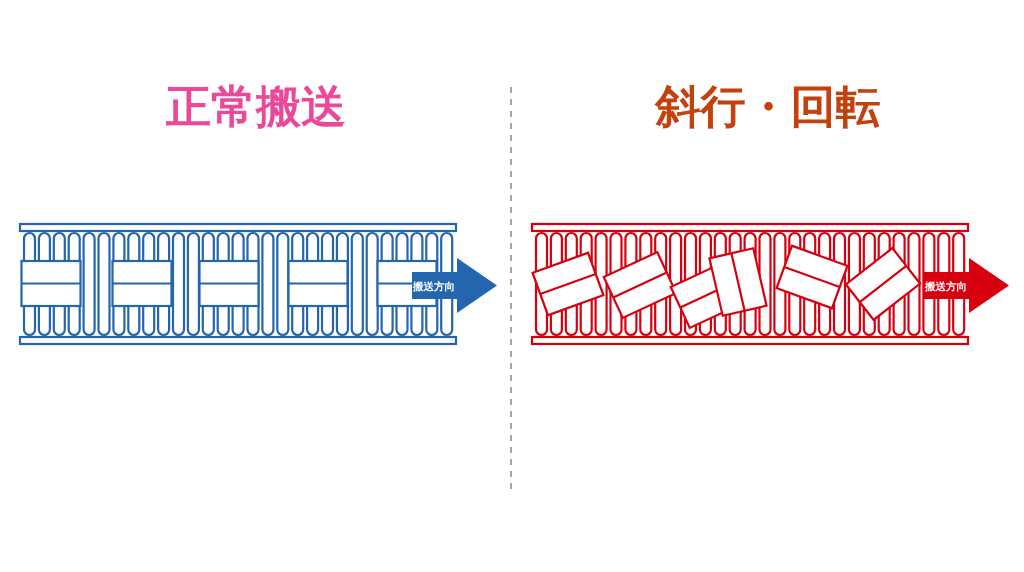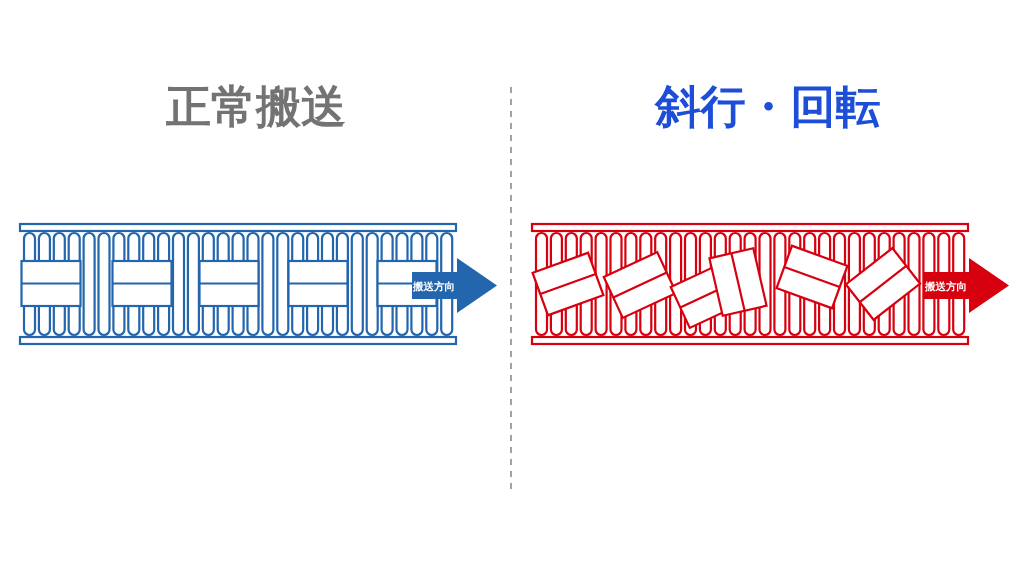--- a/index.html
+++ b/index.html
@@ -28,21 +28,21 @@
     position: absolute; left: 510px; top: 87px;
     width: 2px; height: 403px;
   }
 </style>
 </head>
 <body style="background: rgb(255, 255, 255);">
 
 <div class="stage">
 
   <section class="panel left">
-    <h2 style="color: #737373;">正常搬送</h2>
+    <h2 style="color: #ec4899;">正常搬送</h2>
     <svg class="conveyor-svg" viewBox="0 0 512 160">
         <rect x="20" y="14" width="436" height="7" fill="#fff" stroke="#2366ae" stroke-width="2.2"></rect>
         <rect x="20" y="127" width="436" height="7" fill="#fff" stroke="#2366ae" stroke-width="2.2"></rect>
         <rect x="24.0" y="23" width="11" height="102" rx="5.5" ry="5.5" fill="#fff" stroke="#2366ae" stroke-width="2.2"></rect>
         <rect x="38.9" y="23" width="11" height="102" rx="5.5" ry="5.5" fill="#fff" stroke="#2366ae" stroke-width="2.2"></rect>
         <rect x="53.8" y="23" width="11" height="102" rx="5.5" ry="5.5" fill="#fff" stroke="#2366ae" stroke-width="2.2"></rect>
         <rect x="68.7" y="23" width="11" height="102" rx="5.5" ry="5.5" fill="#fff" stroke="#2366ae" stroke-width="2.2"></rect>
         <rect x="83.6" y="23" width="11" height="102" rx="5.5" ry="5.5" fill="#fff" stroke="#2366ae" stroke-width="2.2"></rect>
         <rect x="98.5" y="23" width="11" height="102" rx="5.5" ry="5.5" fill="#fff" stroke="#2366ae" stroke-width="2.2"></rect>
         <rect x="113.4" y="23" width="11" height="102" rx="5.5" ry="5.5" fill="#fff" stroke="#2366ae" stroke-width="2.2"></rect>
@@ -87,21 +87,21 @@
         <g transform="rotate(0 407 73.5)">
           <rect x="377.5" y="51" width="59" height="45" fill="#fff" stroke="#2366ae" stroke-width="2.2"></rect>
           <line x1="377.5" y1="73.5" x2="436.5" y2="73.5" stroke="#2366ae" stroke-width="2.2"></line>
         </g>
         <polygon points="412,62 457,62 457,48 497,75.5 457,103 457,89 412,89" fill="#2366ae"></polygon>
         <text x="434" y="79.5" text-anchor="middle" font-size="10.5" font-weight="bold" fill="#ffffff" font-family="&quot;Liberation Sans&quot;, sans-serif">搬送方向</text>
       </svg>
   </section>
 
   <section class="panel right">
-    <h2 style="color: #1d4ed8;">斜行・回転</h2>
+    <h2 style="color: #c2410c;">斜行・回転</h2>
     <svg class="conveyor-svg" viewBox="0 0 512 160">
         <rect x="20" y="14" width="436" height="7" fill="#fff" stroke="#d7000f" stroke-width="2.2"></rect>
         <rect x="20" y="127" width="436" height="7" fill="#fff" stroke="#d7000f" stroke-width="2.2"></rect>
         <rect x="24.0" y="23" width="11" height="102" rx="5.5" ry="5.5" fill="#fff" stroke="#d7000f" stroke-width="2.2"></rect>
         <rect x="38.9" y="23" width="11" height="102" rx="5.5" ry="5.5" fill="#fff" stroke="#d7000f" stroke-width="2.2"></rect>
         <rect x="53.8" y="23" width="11" height="102" rx="5.5" ry="5.5" fill="#fff" stroke="#d7000f" stroke-width="2.2"></rect>
         <rect x="68.7" y="23" width="11" height="102" rx="5.5" ry="5.5" fill="#fff" stroke="#d7000f" stroke-width="2.2"></rect>
         <rect x="83.6" y="23" width="11" height="102" rx="5.5" ry="5.5" fill="#fff" stroke="#d7000f" stroke-width="2.2"></rect>
         <rect x="98.5" y="23" width="11" height="102" rx="5.5" ry="5.5" fill="#fff" stroke="#d7000f" stroke-width="2.2"></rect>
         <rect x="113.4" y="23" width="11" height="102" rx="5.5" ry="5.5" fill="#fff" stroke="#d7000f" stroke-width="2.2"></rect>

